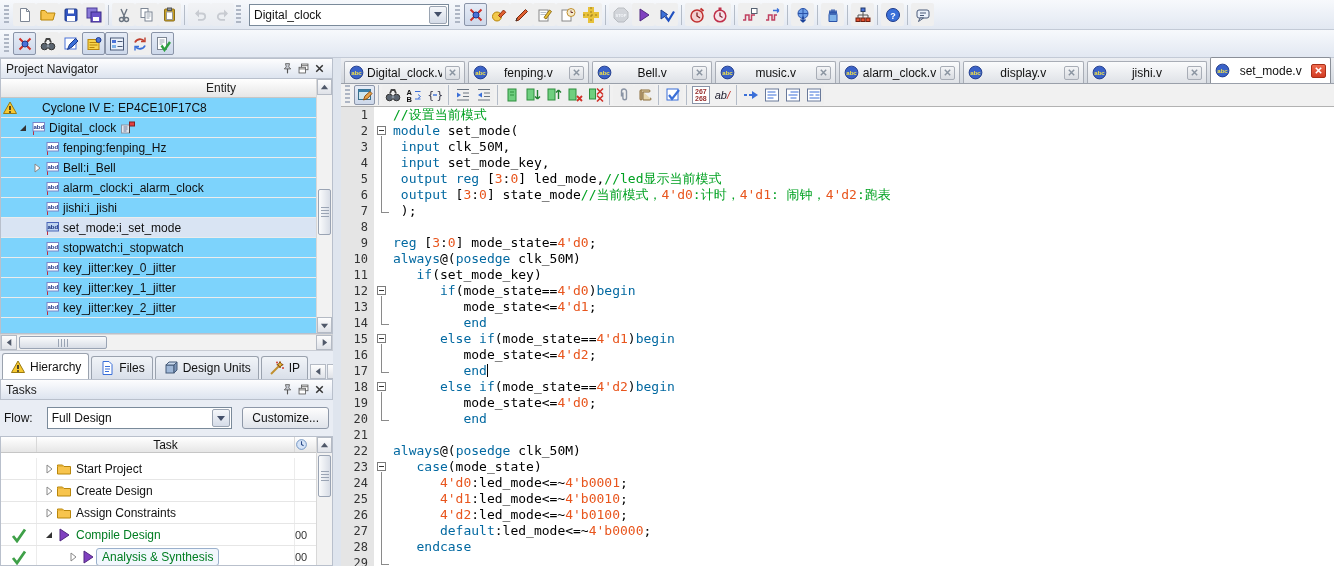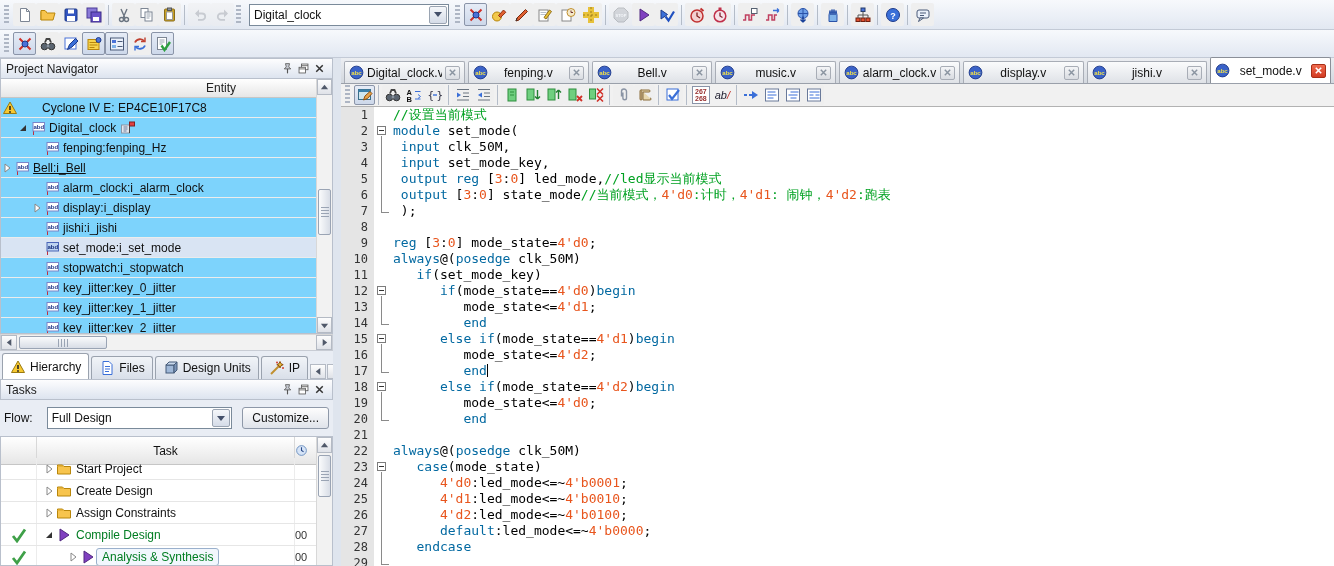--- a/index.html
+++ b/index.html
@@ -78,21 +78,21 @@
   .pntab.active { background:#fff; height:26px; }
   #pn-tabnav { margin-left:auto; display:flex; gap:1px; }
 
   
   #tasks-panel { flex:1; display:flex; flex-direction:column; overflow:hidden; }
   #flow-row { height:36px; display:flex; align-items:center; padding:0 4px; gap:6px; background:#e9edf4; }
   #flow-combo { width:218px;margin-left:8px; }
   .pushbtn { height:22px; padding:0 9px; border:1px solid #8e98a8; border-radius:3px;
              background:linear-gradient(#fdfdfd,#dfe3ea); font-size:12px; display:flex; align-items:center; }
   #task-table { flex:1; position:relative; background:#fff; border:1px solid #b9c0cc; overflow:hidden; }
-  #task-hdr { height:28px; background:linear-gradient(#ffffff,#e6e6e6); border-bottom:1px solid #c6c6c6;
+  #task-hdr { height:16px; background:linear-gradient(#ffffff,#e6e6e6); border-bottom:1px solid #c6c6c6;
               display:flex; align-items:center; position:relative; }
   #task-hdr .t1 { width:36px; border-right:1px solid #d8d8d8; height:100%; }
   #task-hdr .t2 { flex:1; text-align:center; }
   #task-hdr .t3 { width:22px; display:flex; justify-content:flex-start; border-left:1px solid #d8d8d8; height:100%; align-items:center; }
   #task-rows { position:absolute; top:21px; left:0; right:16px; bottom:0; }
   .krow { height:22px; display:flex; align-items:center; border-bottom:1px solid #e6e6e6; font-size:12px; }
   .krow .st { width:36px; flex:none; display:flex; justify-content:center; border-right:1px solid #ececec; height:100%; align-items:center; }
   .krow .body { flex:1; display:flex; align-items:center; height:100%; overflow:hidden; }
   .krow .time { width:22px; flex:none; border-left:1px solid #ececec; height:100%; display:flex; align-items:center;
                 font-size:11px; color:#333; overflow:hidden; }
@@ -464,60 +464,45 @@
                 <span class="tarrow"></span>
                 <span class="ticon">
                   <svg width="16" height="16" viewBox="0 0 16 16">
                     <path d="M3.5 6v9" stroke="#C03040"></path>
                     <rect x="3" y="2.5" width="11.5" height="8.5" fill="#fff" stroke="#7a86c8"></rect>
                     <text x="8.8" y="9" font-size="6" text-anchor="middle" fill="#223a8a" font-family="sans-serif" font-weight="bold">abd</text>
                   </svg>
                 </span>
                 <span class="tlabel">fenping:fenping_Hz</span>
               </div>
-              <div class="trow" style=" text-decoration: underline;">
-                <span class="tarrow">
-                  <svg width="10" height="10" viewBox="0 0 10 10">
-                    <path d="M3 1l5 4-5 4z" fill="#fff" stroke="#888"></path>
-                  </svg>
-                </span>
-                <span class="ticon">
-                  <svg width="16" height="16" viewBox="0 0 16 16">
-                    <path d="M3.5 6v9" stroke="#C03040"></path>
-                    <rect x="3" y="2.5" width="11.5" height="8.5" fill="#fff" stroke="#7a86c8"></rect>
-                    <text x="8.8" y="9" font-size="6" text-anchor="middle" fill="#223a8a" font-family="sans-serif" font-weight="bold">abd</text>
-                  </svg>
-                </span>
-                <span class="tlabel">Bell:i_Bell</span>
-              </div>
-              <div class="trow" style="padding-left: 30px;">
-                <span class="tarrow"></span>
-                <span class="ticon">
-                  <svg width="16" height="16" viewBox="0 0 16 16">
-                    <path d="M3.5 6v9" stroke="#C03040"></path>
-                    <rect x="3" y="2.5" width="11.5" height="8.5" fill="#fff" stroke="#7a86c8"></rect>
-                    <text x="8.8" y="9" font-size="6" text-anchor="middle" fill="#223a8a" font-family="sans-serif" font-weight="bold">abd</text>
-                  </svg>
-                </span>
-                <span class="tlabel">alarm_clock:i_alarm_clock</span>
-              </div>
               <div class="trow" style="padding-left: 30px;">
                 <span class="tarrow">
                   <svg width="10" height="10" viewBox="0 0 10 10">
                     <path d="M3 1l5 4-5 4z" fill="#fff" stroke="#888"></path>
                   </svg>
                 </span>
                 <span class="ticon">
                   <svg width="16" height="16" viewBox="0 0 16 16">
                     <path d="M3.5 6v9" stroke="#C03040"></path>
                     <rect x="3" y="2.5" width="11.5" height="8.5" fill="#fff" stroke="#7a86c8"></rect>
                     <text x="8.8" y="9" font-size="6" text-anchor="middle" fill="#223a8a" font-family="sans-serif" font-weight="bold">abd</text>
                   </svg>
                 </span>
-                <span class="tlabel">display:i_display</span>
+                <span class="tlabel">Bell:i_Bell</span>
+              </div>
+              <div class="trow" style="padding-left: 30px;">
+                <span class="tarrow"></span>
+                <span class="ticon">
+                  <svg width="16" height="16" viewBox="0 0 16 16">
+                    <path d="M3.5 6v9" stroke="#C03040"></path>
+                    <rect x="3" y="2.5" width="11.5" height="8.5" fill="#fff" stroke="#7a86c8"></rect>
+                    <text x="8.8" y="9" font-size="6" text-anchor="middle" fill="#223a8a" font-family="sans-serif" font-weight="bold">abd</text>
+                  </svg>
+                </span>
+                <span class="tlabel">alarm_clock:i_alarm_clock</span>
               </div>
               <div class="trow" style="padding-left: 30px;">
                 <span class="tarrow"></span>
                 <span class="ticon">
                   <svg width="16" height="16" viewBox="0 0 16 16">
                     <path d="M3.5 6v9" stroke="#C03040"></path>
                     <rect x="3" y="2.5" width="11.5" height="8.5" fill="#fff" stroke="#7a86c8"></rect>
                     <text x="8.8" y="9" font-size="6" text-anchor="middle" fill="#223a8a" font-family="sans-serif" font-weight="bold">abd</text>
                   </svg>
                 </span>

